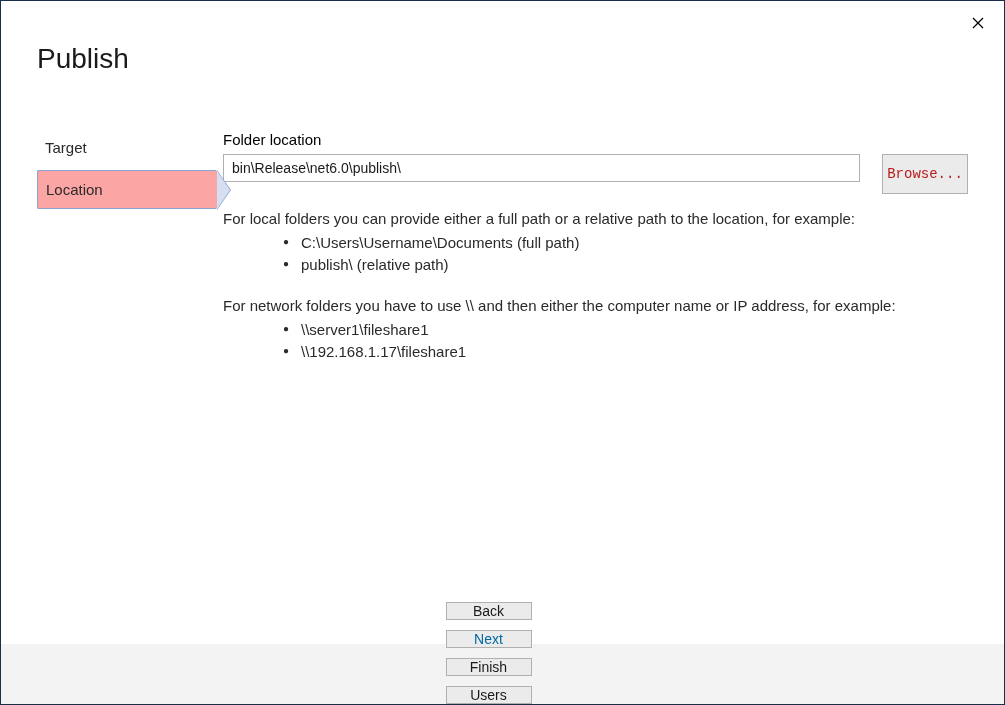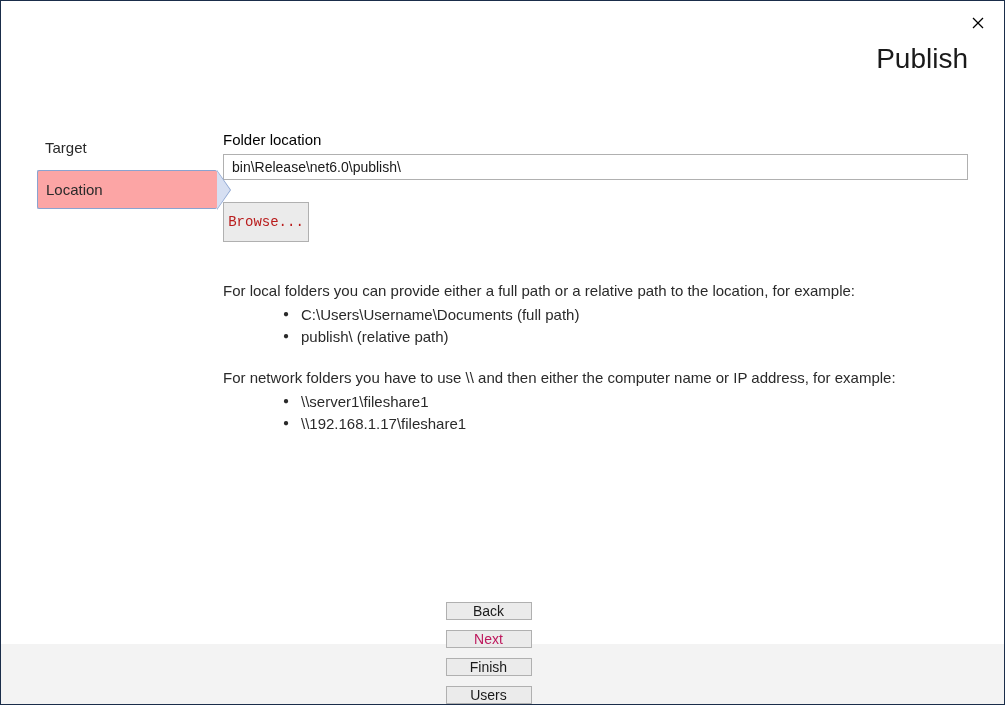--- a/index.html
+++ b/index.html
@@ -32,21 +32,20 @@
       height: 12px;
     }
     .header {
       padding: 42px 36px 10px 36px;
     }
     .title {
       font-size: 28px;
       font-weight: 400;
       color: #1a1a1a;
       margin-bottom: 14px;
-      text-align: right;
     }
     .subtitle {
       font-size: 15px;
       color: #2a2a2a;
     }
     .content-area {
       display: flex;
       padding: 32px 36px 0 36px;
     }
     .sidebar {
@@ -97,22 +96,21 @@
       padding-left: 6px;
     }
     .field-label {
       font-size: 15px;
       color: #000000;
       margin-bottom: 6px;
     }
     .input-row {
       display: flex;
       gap: 22px;
-      margin-bottom: 38px;
-      flex-direction: column;
+      margin-bottom: 14px;
     }
     .text-input {
       flex: 1;
       height: 28px;
       border: 1px solid #b0b0b0;
       padding: 4px 8px;
       font-size: 14px;
       font-family: inherit;
       color: #1a1a1a;
       background: #fff;
@@ -169,21 +167,21 @@
       width: 86px;
       height: 28px;
       background: #ebebeb;
       border: 1px solid #b0b0b0;
       font-size: 14px;
       font-family: inherit;
       cursor: pointer;
       color: #1a1a1a;
     }
     .footer-btn:disabled {
-      color: #be185d;
+      color: #0369a1;
       cursor: default;
     }
   </style>
 </head>
 <body>
 
 <div class="close-btn">
   <svg viewBox="0 0 12 12">
     <line x1="1" y1="1" x2="11" y2="11" stroke="#000" stroke-width="1.3"></line>
     <line x1="11" y1="1" x2="1" y2="11" stroke="#000" stroke-width="1.3"></line>

